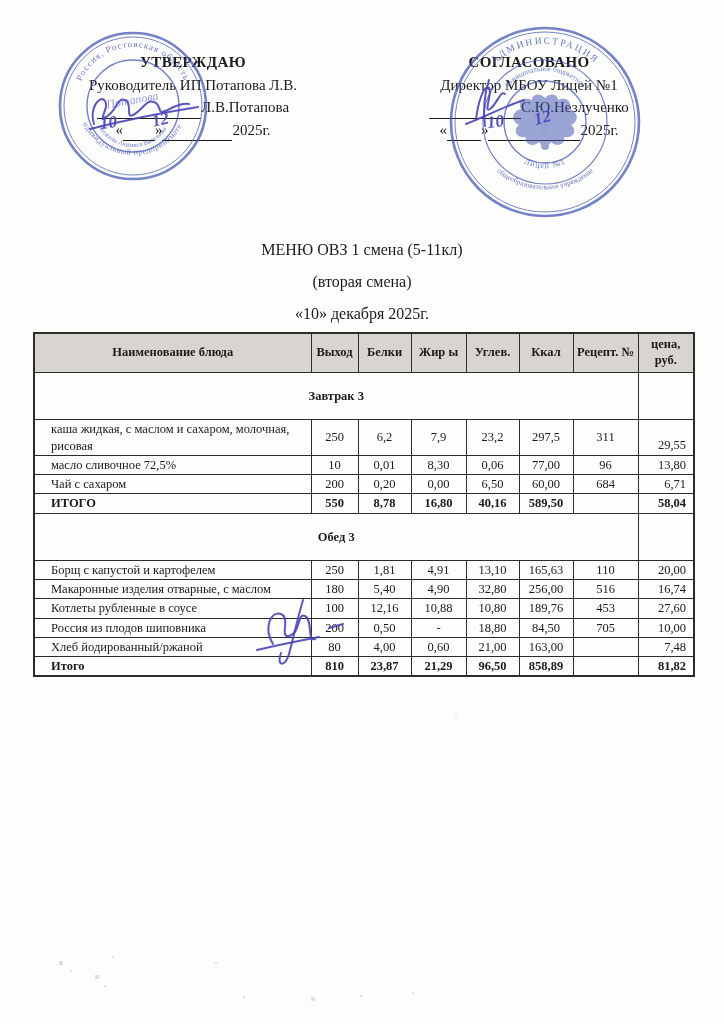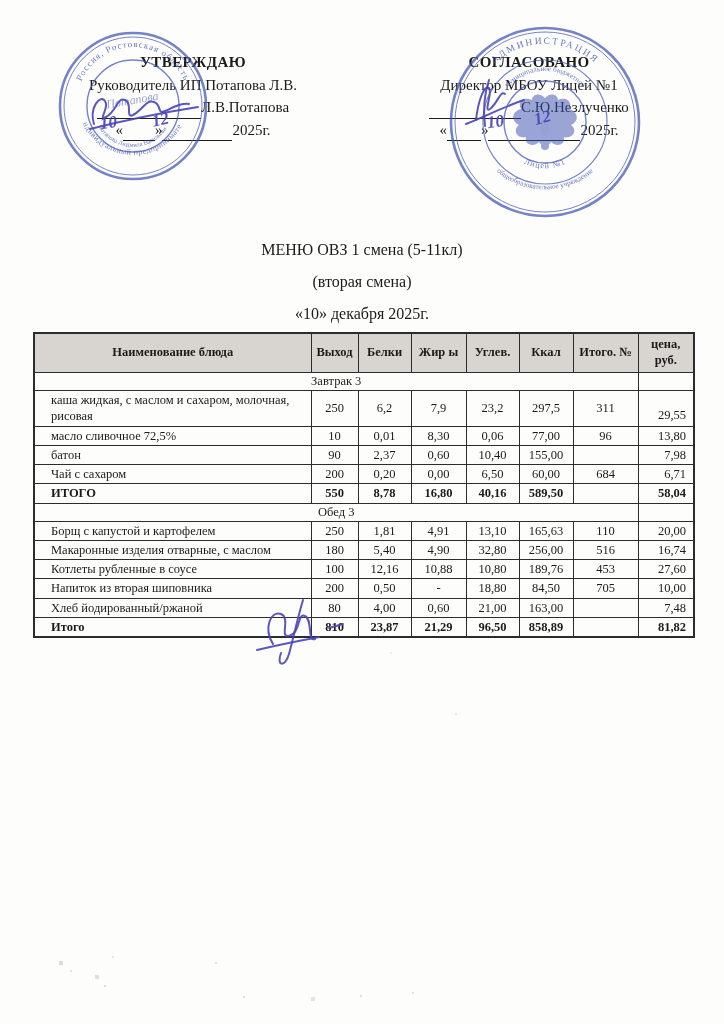--- a/index.html
+++ b/index.html
@@ -27,21 +27,21 @@
   .doc-title div{height:32px;}
 
   
   .menu-table-wrap{position:absolute;left:33px;top:332px;border-radius:22px;}
   table{border-collapse:collapse;table-layout:fixed;width:660px;font-size:12.5px;
         border:2px solid #2c2c2c;}
   th,td{border:1.5px solid #2c2c2c;overflow:hidden;}
   thead th{background:#d8d5d0;font-weight:bold;text-align:center;
            padding:3px 1px;line-height:1.25;height:32px;vertical-align:middle;}
   tbody td{padding:1px 3px;height:15px;vertical-align:middle;line-height:1.3;}
-  .section-label{font-weight:normal;text-align:center;height:12px;padding:0;}
+  .section-label{font-weight:bold;text-align:center;height:12px;padding:15px;}
   .cell-name{text-align:left;padding-left:16px;}
   .cell-num{text-align:center;}
   .cell-price{text-align:right;padding-right:7px;}
   .total-row td{font-weight:bold;}
   #menu-tbody tr:nth-child(2) td.cell-price{vertical-align:bottom;padding-bottom:2px;}
 
   
   .footer{position:absolute;left:36px;top:639px;font-size:15px;}
   .footer .uline{width:173px;height:16px;}
 
@@ -167,21 +167,21 @@
           <col style="width:56px">
       </colgroup>
       <thead>
         <tr>
           <th>Наименование блюда</th>
           <th>Выход</th>
           <th>Белки</th>
           <th>Жир ы</th>
           <th>Углев.</th>
           <th>Ккал</th>
-          <th>Итого. №</th>
+          <th>Рецепт. №</th>
           <th>цена, руб.</th>
         </tr>
       </thead>
       <tbody id="menu-tbody">
           <tr>
             <td colspan="7" class="section-label">Завтрак 3</td>
             <td></td>
           </tr>
           <tr>
             <td class="cell-name">каша жидкая, с маслом и сахаром, молочная, рисовая</td>
@@ -195,30 +195,20 @@
           </tr>
           <tr>
             <td class="cell-name">масло сливочное 72,5%</td>
             <td class="cell-num">10</td>
             <td class="cell-num">0,01</td>
             <td class="cell-num">8,30</td>
             <td class="cell-num">0,06</td>
             <td class="cell-num">77,00</td>
             <td class="cell-num">96</td>
             <td class="cell-price">13,80</td>
-          </tr>
-          <tr>
-            <td class="cell-name">батон</td>
-            <td class="cell-num">90</td>
-            <td class="cell-num">2,37</td>
-            <td class="cell-num">0,60</td>
-            <td class="cell-num">10,40</td>
-            <td class="cell-num">155,00</td>
-            <td class="cell-num"></td>
-            <td class="cell-price">7,98</td>
           </tr>
           <tr>
             <td class="cell-name">Чай с сахаром</td>
             <td class="cell-num">200</td>
             <td class="cell-num">0,20</td>
             <td class="cell-num">0,00</td>
             <td class="cell-num">6,50</td>
             <td class="cell-num">60,00</td>
             <td class="cell-num">684</td>
             <td class="cell-price">6,71</td>
@@ -261,21 +251,21 @@
             <td class="cell-name">Котлеты рубленные в соусе</td>
             <td class="cell-num">100</td>
             <td class="cell-num">12,16</td>
             <td class="cell-num">10,88</td>
             <td class="cell-num">10,80</td>
             <td class="cell-num">189,76</td>
             <td class="cell-num">453</td>
             <td class="cell-price">27,60</td>
           </tr>
           <tr>
-            <td class="cell-name">Напиток из вторая шиповника</td>
+            <td class="cell-name">Россия из плодов шиповника</td>
             <td class="cell-num">200</td>
             <td class="cell-num">0,50</td>
             <td class="cell-num">-</td>
             <td class="cell-num">18,80</td>
             <td class="cell-num">84,50</td>
             <td class="cell-num">705</td>
             <td class="cell-price">10,00</td>
           </tr>
           <tr>
             <td class="cell-name">Хлеб йодированный/ржаной</td>

